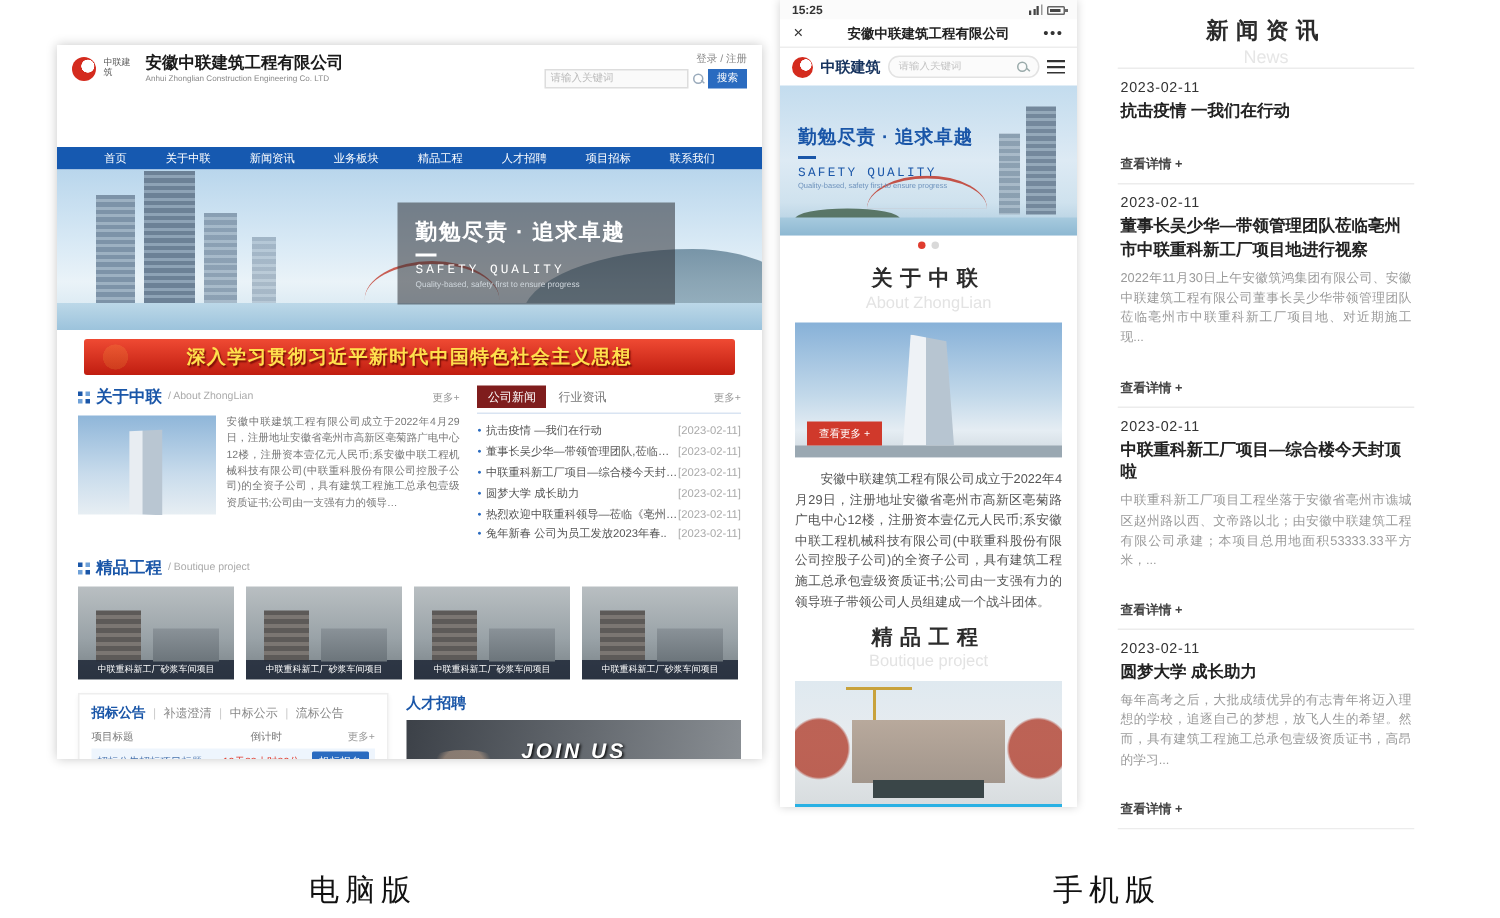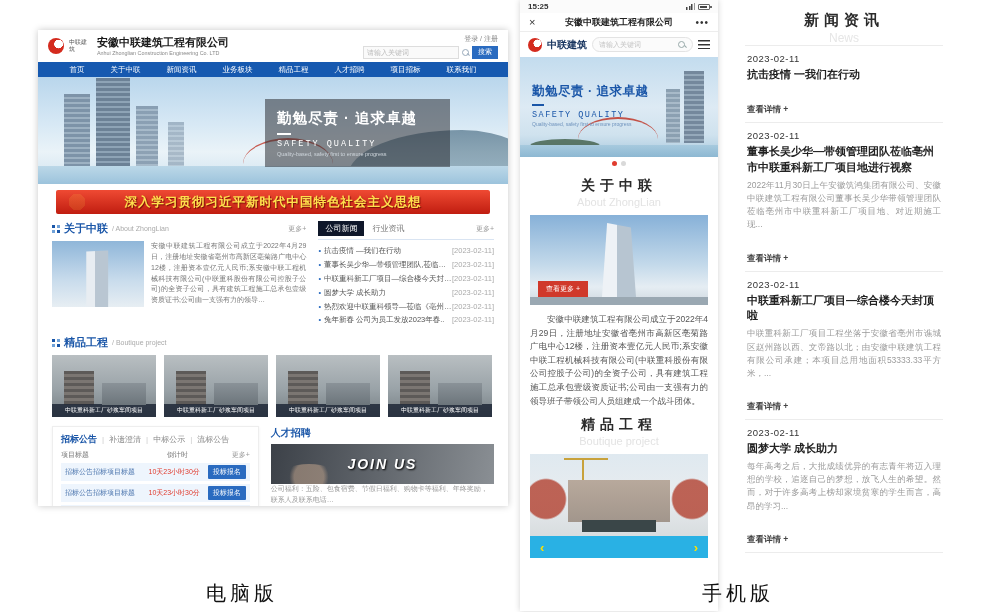--- a/index.html
+++ b/index.html
@@ -19,21 +19,21 @@
   .d-cname-en { font-size:6px; color:#888; transform:scale(.9); transform-origin:left; }
   .d-header-right { margin-left:auto; display:flex; flex-direction:column; align-items:flex-end; gap:2px;}
   .d-login { font-size:7px; color:#888; }
   .d-searchrow { display:flex; align-items:center; gap:3px; }
   .d-search { width:96px; height:13px; border:1px solid #ddd; font-size:7px; padding:0 3px; color:#333; background:#fafafa;}
   .d-search::placeholder { color:#bbb; }
   .d-mag { width:7px; height:7px; position:relative; }
   .d-mag::before{content:"";position:absolute;left:0;top:0;width:5px;height:5px;border:1px solid #9ab; border-radius:50%;}
   .d-mag::after{content:"";position:absolute;left:5px;top:5px;width:3px;height:1px;background:#9ab;transform:rotate(45deg);}
   .d-searchbtn { height:13px; padding:0 6px; background:#2a6bc0; color:#fff; font-size:7px; border:none; }
-  .d-nav { height:15px; background:#1659b0; display:flex; align-items:center; justify-content:center; gap:26px; flex:0 0 auto;}
+  .d-nav { height:15px; background:#1659b0; display:flex; align-items:center; justify-content:center; gap:26px; flex:0 0 auto;margin-top:36px;}
   .d-nav span { color:#fff; font-size:7.5px; white-space:nowrap; cursor:pointer;}
   
   .d-hero { height:107px; position:relative; overflow:hidden; flex:0 0 auto;
     background:linear-gradient(180deg,#b9d6ec 0%,#d8e9f5 45%,#eaf3f8 70%,#cfe3ef 100%); }
   .d-tower { position:absolute; bottom:18px; background:
     repeating-linear-gradient(180deg,#7d93a8 0 3px,#9db1c2 3px 5px); }
   .d-t1 { left:26px; width:26px; height:72px; }
   .d-t2 { left:58px; width:34px; height:88px; background:repeating-linear-gradient(180deg,#6c8196 0 3px,#8ea3b6 3px 5px);}
   .d-t3 { left:98px; width:22px; height:60px; opacity:.85;}
   .d-t4 { left:130px; width:16px; height:44px; opacity:.6;}
@@ -69,21 +69,21 @@
   .d-more { margin-left:auto; font-size:7px; color:#999; cursor:pointer; white-space:nowrap;}
   .d-about { width:255px; }
   .d-about-flex { display:flex; gap:7px; }
   .d-about-img { width:92px; height:66px; flex:0 0 auto; position:relative; overflow:hidden;
     background:linear-gradient(180deg,#8fb6d9 0%,#c9dcec 60%,#e7eef3 100%);}
   .d-about-bldg { position:absolute; left:34px; bottom:0; width:22px; height:56px;
     background:linear-gradient(90deg,#e8edf2 0 40%,#b9c6d2 40% 100%); transform:perspective(60px) rotateY(-6deg);}
   .d-about-text { font-size:7px; color:#777; line-height:1.55; text-align:justify;}
   .d-newsbox { flex:1 1 auto; }
   .d-newstabs { display:flex; align-items:center; gap:8px; border-bottom:1px solid #d9e4f2; padding-bottom:3px; margin-bottom:4px;}
-  .d-tab-active { background:#0f172a; color:#fff; font-size:8px; padding:2px 7px; cursor:pointer;}
+  .d-tab-active { background:#7f1d1d; color:#fff; font-size:8px; padding:2px 7px; cursor:pointer;}
   .d-tab { color:#777; font-size:8px; cursor:pointer;}
   .d-newsitem { display:flex; align-items:baseline; font-size:7.5px; color:#555; line-height:1.85; cursor:pointer;}
   .d-newsitem .dot { color:#2a6bc0; margin-right:3px;}
   .d-newsitem .t { white-space:nowrap; overflow:hidden; text-overflow:ellipsis; max-width:128px;}
   .d-newsitem .dt { margin-left:auto; color:#aaa; white-space:nowrap;}
   .d-projects { margin-top:8px; }
   .d-cards { display:flex; gap:8px; }
   .d-card { width:104px; height:62px; position:relative; overflow:hidden; cursor:pointer;
     background:linear-gradient(180deg,#b9bfc2 0%,#9aa3a8 55%,#767f84 100%);}
   .d-card::before{content:"";position:absolute;left:12px;bottom:12px;width:30px;height:34px;
@@ -109,21 +109,21 @@
   .d-joinus { height:40px; background:linear-gradient(100deg,#3c4148 0%,#62676d 50%,#8a8f94 100%);
     display:flex; align-items:center; justify-content:center; position:relative; overflow:hidden;}
   .d-joinus::before{content:"";position:absolute;left:8px;bottom:-6px;width:60px;height:26px;border-radius:50%;
     background:radial-gradient(circle,#c9a98f 0 45%, transparent 60%); opacity:.5;}
   .d-joinus span { color:#fff; font-weight:bold; font-size:14px; letter-spacing:2px; font-style:italic;
     text-shadow:1px 1px 2px #000;}
   .d-rec-sub { font-size:8px; font-weight:bold; color:#444; margin:4px 0 2px;}
   .d-rec-text { font-size:7px; color:#999; line-height:1.5;}
 
   
-  .m-panel { position:absolute; left:520px; top:0; width:198px; height:611px; background:#fff;
+  .m-panel { position:absolute; left:520px; top:0; width:198px; height:538px; background:#fff;
     box-shadow:0 0 6px rgba(0,0,0,.18); overflow:hidden; display:flex; flex-direction:column;}
   .m-status { height:13px; display:flex; align-items:center; padding:0 8px; background:#fbfbfb; flex:0 0 auto;}
   .m-time { font-size:8px; color:#333; font-weight:bold;}
   .m-sicons { margin-left:auto; display:flex; gap:3px; align-items:center;}
   .m-sig { width:9px; height:7px; background:
     linear-gradient(#444,#444) 0 100%/1.5px 3px no-repeat,
     linear-gradient(#444,#444) 2.5px 100%/1.5px 4.5px no-repeat,
     linear-gradient(#444,#444) 5px 100%/1.5px 6px no-repeat,
     linear-gradient(#999,#999) 7.5px 100%/1.5px 7px no-repeat;}
   .m-batt { width:12px; height:6px; border:1px solid #666; border-radius:1px; position:relative;}
@@ -477,21 +477,21 @@
     </div>
     <div class="n-item">
       <div class="n-date">2023-02-11</div>
       <div class="n-title">中联重科新工厂项目—综合楼今天封顶啦</div>
       <div class="n-sum">中联重科新工厂项目工程坐落于安徽省亳州市谯城区赵州路以西、文帝路以北；由安徽中联建筑工程有限公司承建；本项目总用地面积53333.33平方米，...</div>
       <div class="n-more">查看详情 +</div>
     </div>
     <div class="n-item">
       <div class="n-date">2023-02-11</div>
       <div class="n-title">圆梦大学 成长助力</div>
-      <div class="n-sum">每年高考之后，大批成绩优异的有志青年将迈入理想的学校，追逐自己的梦想，放飞人生的希望。然而，对于许多高考上榜却家境贫寒的学生而言，高昂的学习...</div>
+      <div class="n-sum">每年高考之后，大批成绩优异的有志青年将迈入理想的学校，追逐自己的梦想，放飞人生的希望。然而，具有建筑工程施工总承包壹级资质证书，高昂的学习...</div>
       <div class="n-more">查看详情 +</div>
     </div>
     <div class="n-item">
       <div class="n-date">2023-02-11</div>
 
     </div>
 
   </aside>
 
   <div class="v-label desk">电脑版</div>

